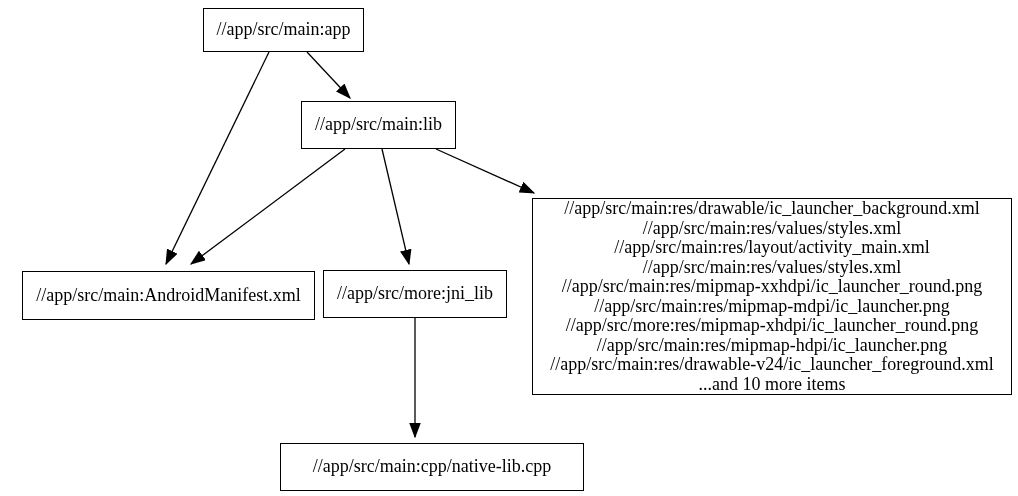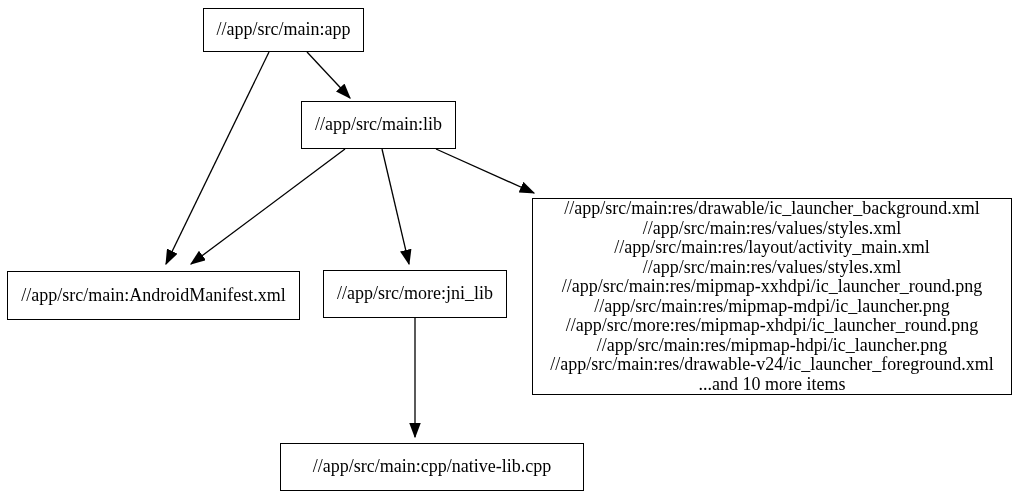--- a/index.html
+++ b/index.html
@@ -35,21 +35,21 @@
     display: flex;
     align-items: center;
     justify-content: center;
     text-align: center;
     font-size: 18px;
     line-height: 1.08;
     white-space: nowrap;
   }
   .node-app      { left: 203px; top: 8px;   width: 161px; height: 44px; }
   .node-lib      { left: 301px; top: 101px; width: 155px; height: 48px; }
-  .node-manifest { left: 7px;   top: 271px; width: 293px; height: 49px; }
+  .node-manifest { left: 22px;   top: 271px; width: 293px; height: 49px; }
   .node-jni-lib  { left: 323px; top: 270px; width: 184px; height: 48px; }
   .node-cpp      { left: 280px; top: 443px; width: 304px; height: 48px; }
   .node-res {
     left: 532px; top: 198px; width: 480px; height: 197px;
     flex-direction: column;
     justify-content: center;
   }
   .node-res .res-line {
     line-height: 19.5px;
     font-size: 18px;

